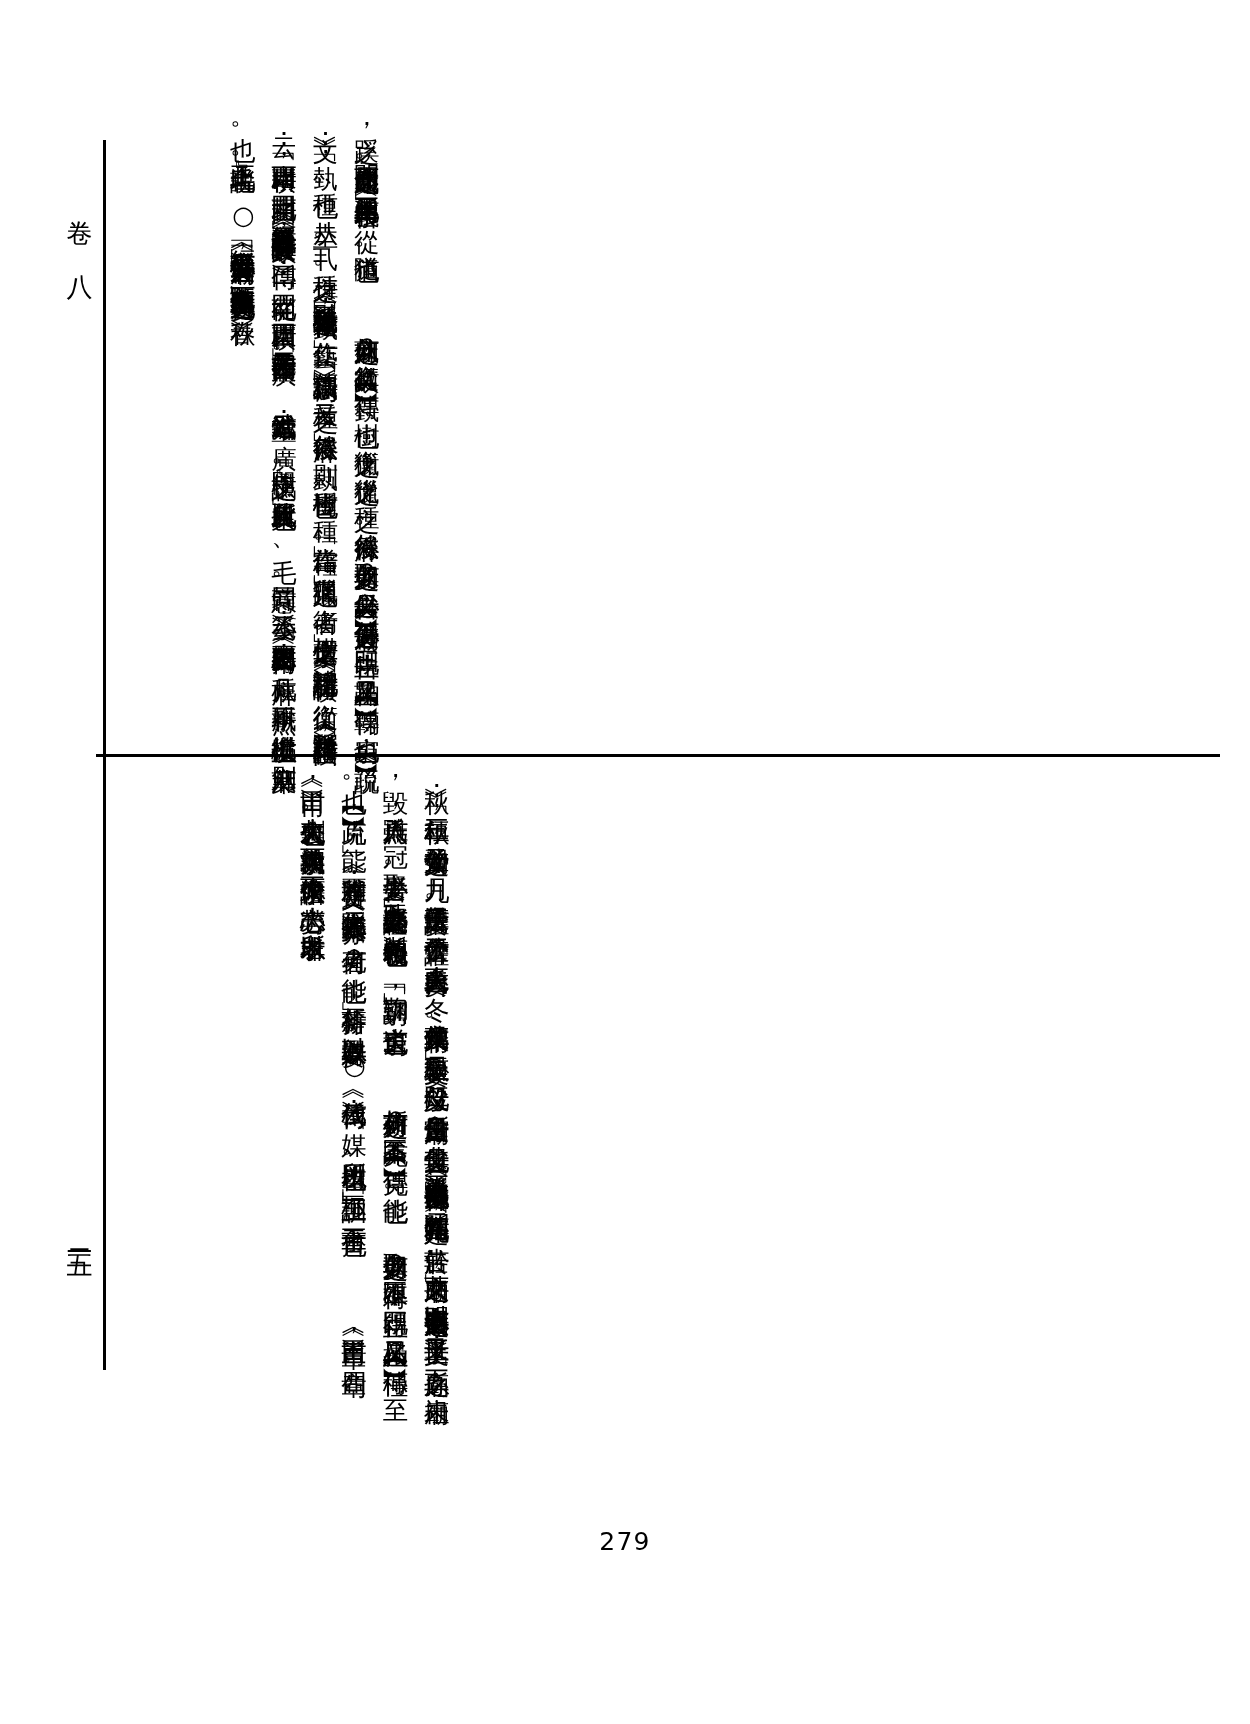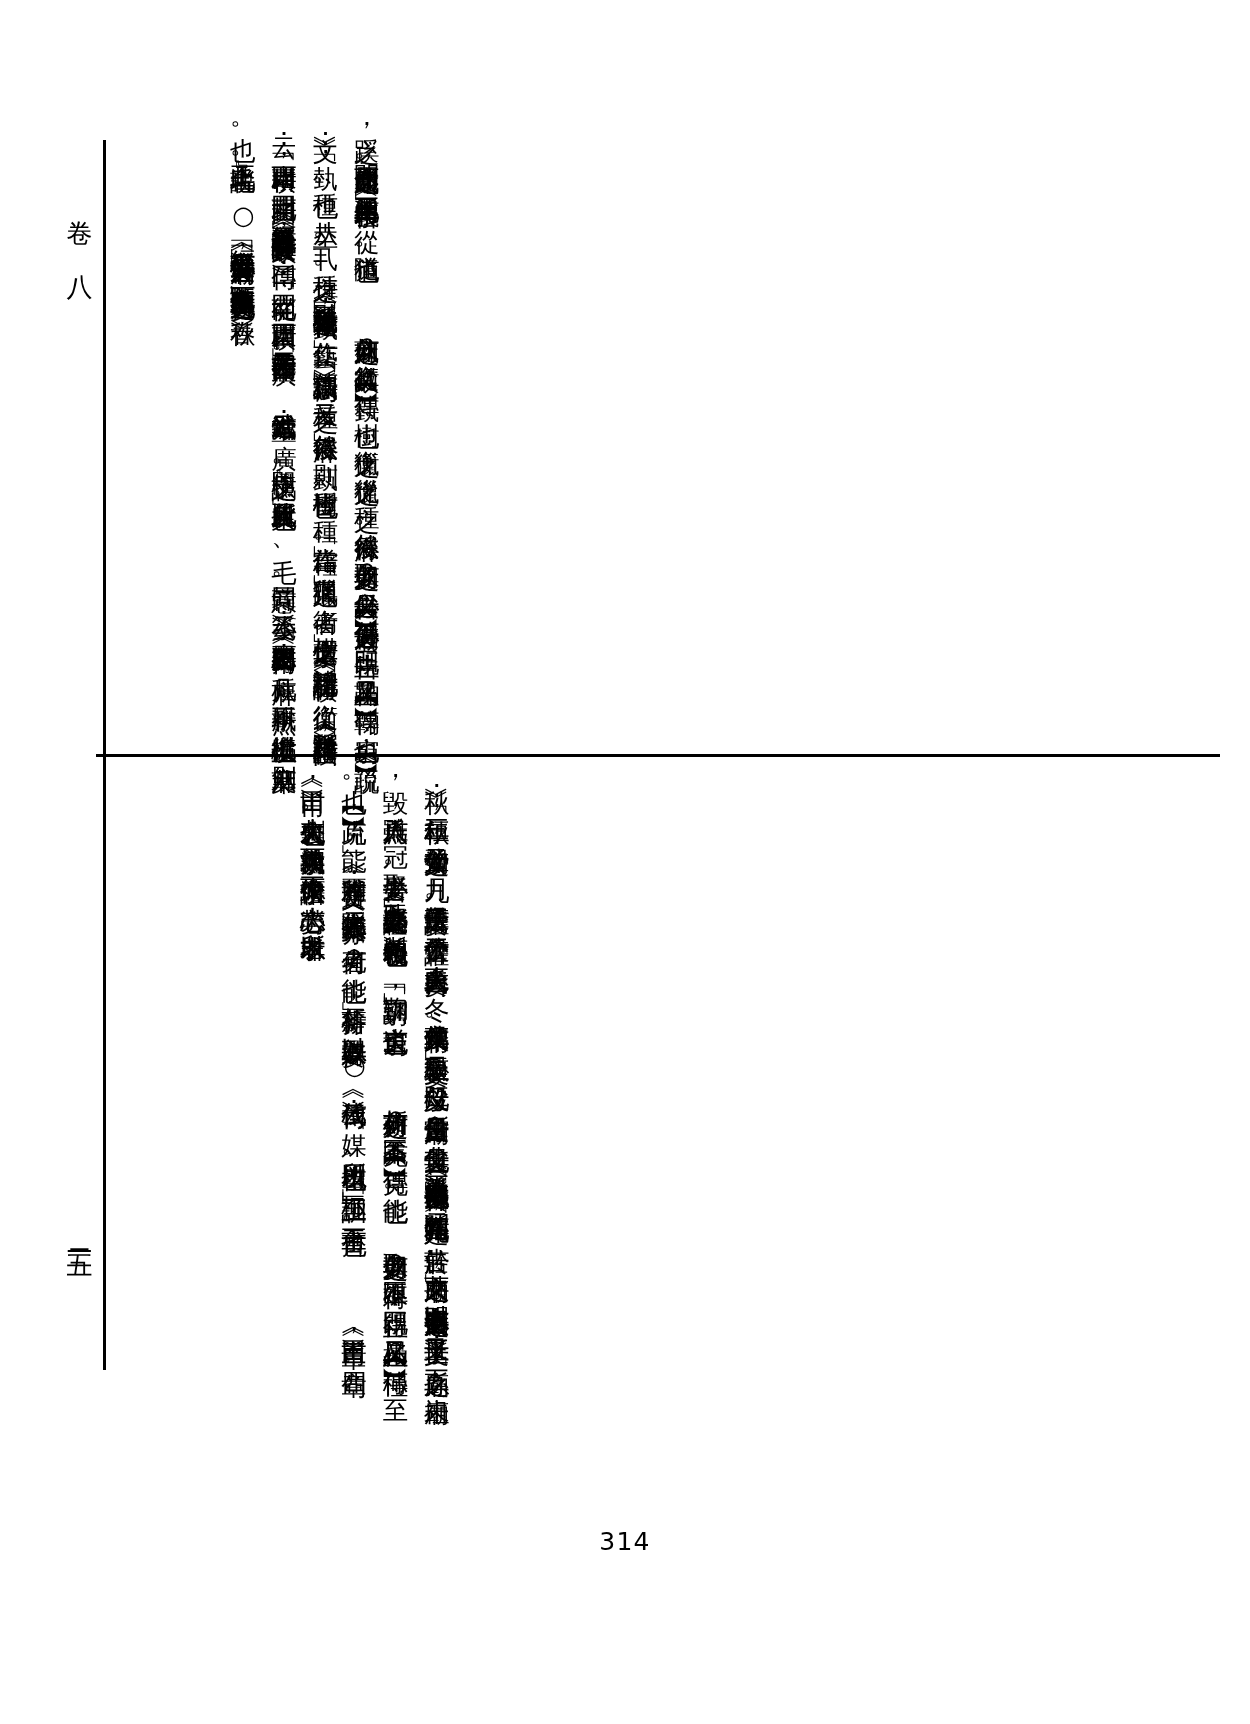--- a/index.html
+++ b/index.html
@@ -133,15 +133,15 @@
   </div>
 
   <div id="upper-section">
     <div class="vtext">之蹊，閒介然用之而成路。」正與此《傳》用字義合。從，猶隨也。　　蓺麻如之何？衡從其畝。【傳】蓺，樹也。衡獵之，從獵之，種之，然後得麻。取妻如之何？必告父母。【傳】必告父母廟。既曰告止，曷又鞠止？【傳】鞠，窮也。【疏】《説文》：「埶，種也。从坴、丮。持種之。」引《詩》我埶黍稷」今通俗作「蓺」，作「藝」。《傳》訓「蓺」爲「樹」，又云「種之，然後得麻」，則蓺、樹皆種也。種，當作「穜」。「獵」與「躐」通。衡者，「横」之假借字。《禮記・坊記》引《詩》作「横」。衡從，《釋文》引《韓詩》作「横由」，云：「東西耕曰横，南北耕曰由。」《衆經音義》卷三引《韓詩》作「從横其畝」，《傳》曰：「南北曰從，東西曰横。」又卷二十四作「東西曰廣」。　武進臧鏞堂云：「廣，即『横』之譌。」此皆所見本異也。　毛、韓意同。《小箋》云：「賈思勰《齊民要術》曰：『凡種麻，耕不厭熟，縱横七徧以上，則麻無葉也。』此正合毛説。　○經言「告父母」《傳》必云「告父母廟」者，據下句「亦既告止」爲取文姜而言之也。《春秋》</div>
   </div>
 
   <div id="lower-section">
     <div class="vtext">秋》：「桓三年秋，公子翬如齊逆女。九月，齊侯送姜氏于讙。公會齊侯于讙。夫人姜氏至自齊。冬，齊侯使其弟年來聘。」是魯桓取文姜，父母既歿，所告當是父母廟，非告父母也。《正義》引《曲禮》「齊戒以告鬼神」、昭元年《左傳》「圍布几筵，告於莊、共之廟而來」，以明取妻自有告廟之法。又《文王世子》：「五廟之孫，祖廟未毀，雖爲庶人，冠、娶妻必告。」此亦取妻告廟之義證，與《傳》義相發明也。　「鞠」訓「窮」，言夫道窮也。　　析薪如之何？匪斧不克。【傳】克，能也。　取妻如之何？匪媒不得。既曰得止，曷又極止？【傳】極，至也。【疏】克，能」，《爾雅・釋言》文。隱元年《穀梁傳》亦云：「克者何？能也。」析薪待斧，以興取妻待媒。○《伐柯》傳云：「媒，所以用禮也。」「極」訓「至」，言至于齊也。　　　《甫田》三章，章四句。　　《甫田》，大夫刺襄公也。無禮義而求大功，不脩德而求諸侯，志大心勞，所以求者非</div>
   </div>
 
-  <div class="folio">314</div>
+  <div class="folio">279</div>
 
 </div>
 
 </body></html>

